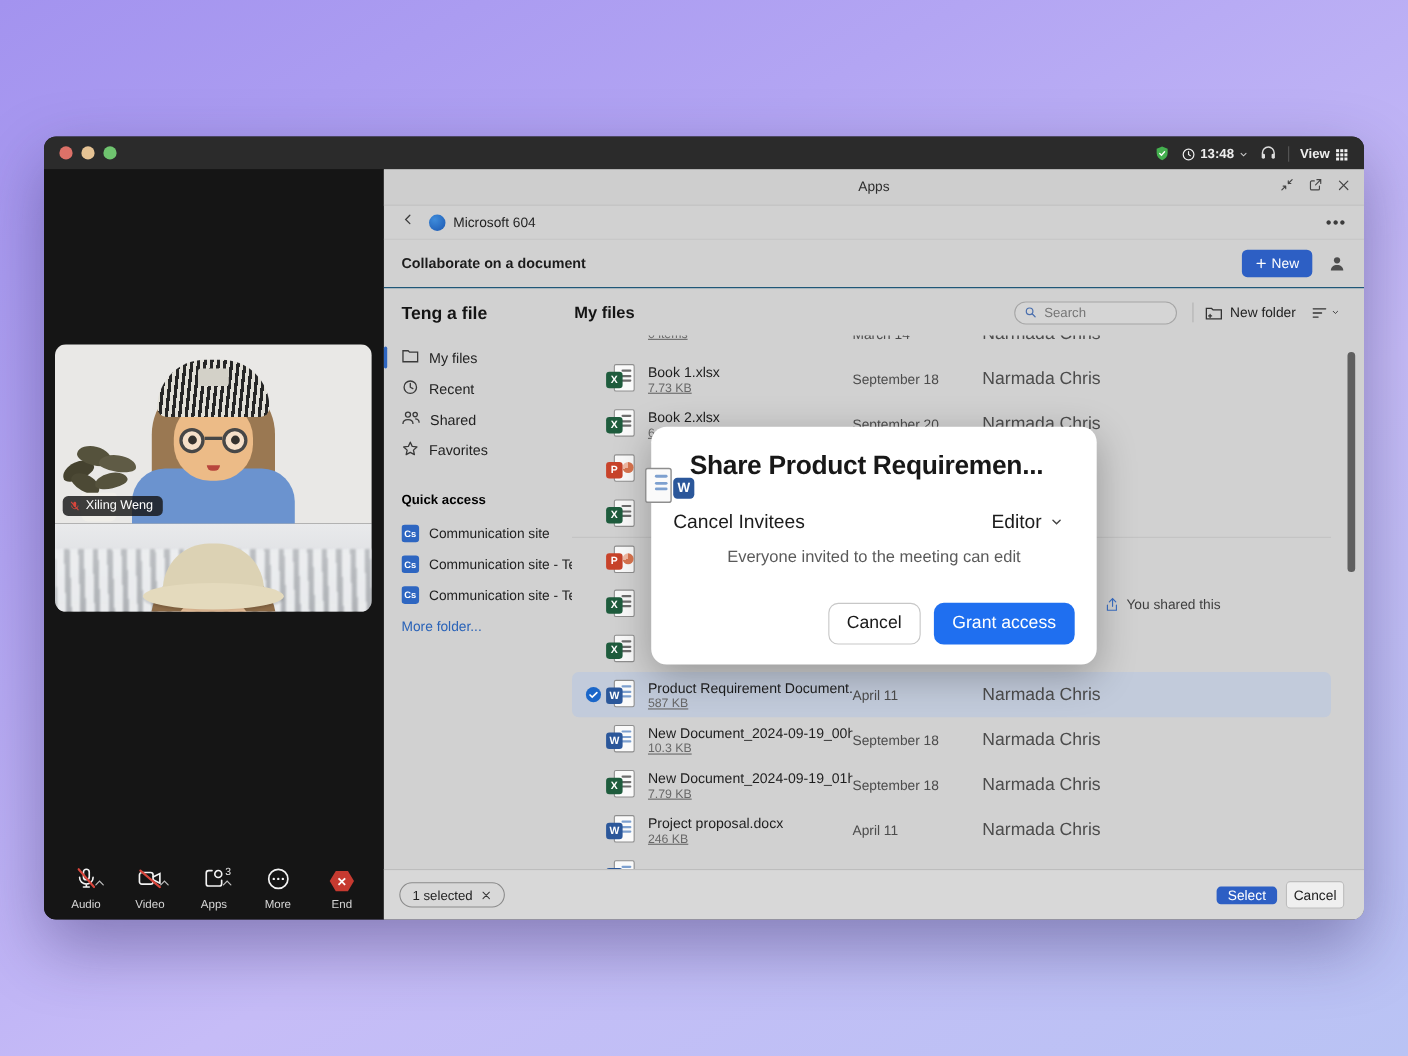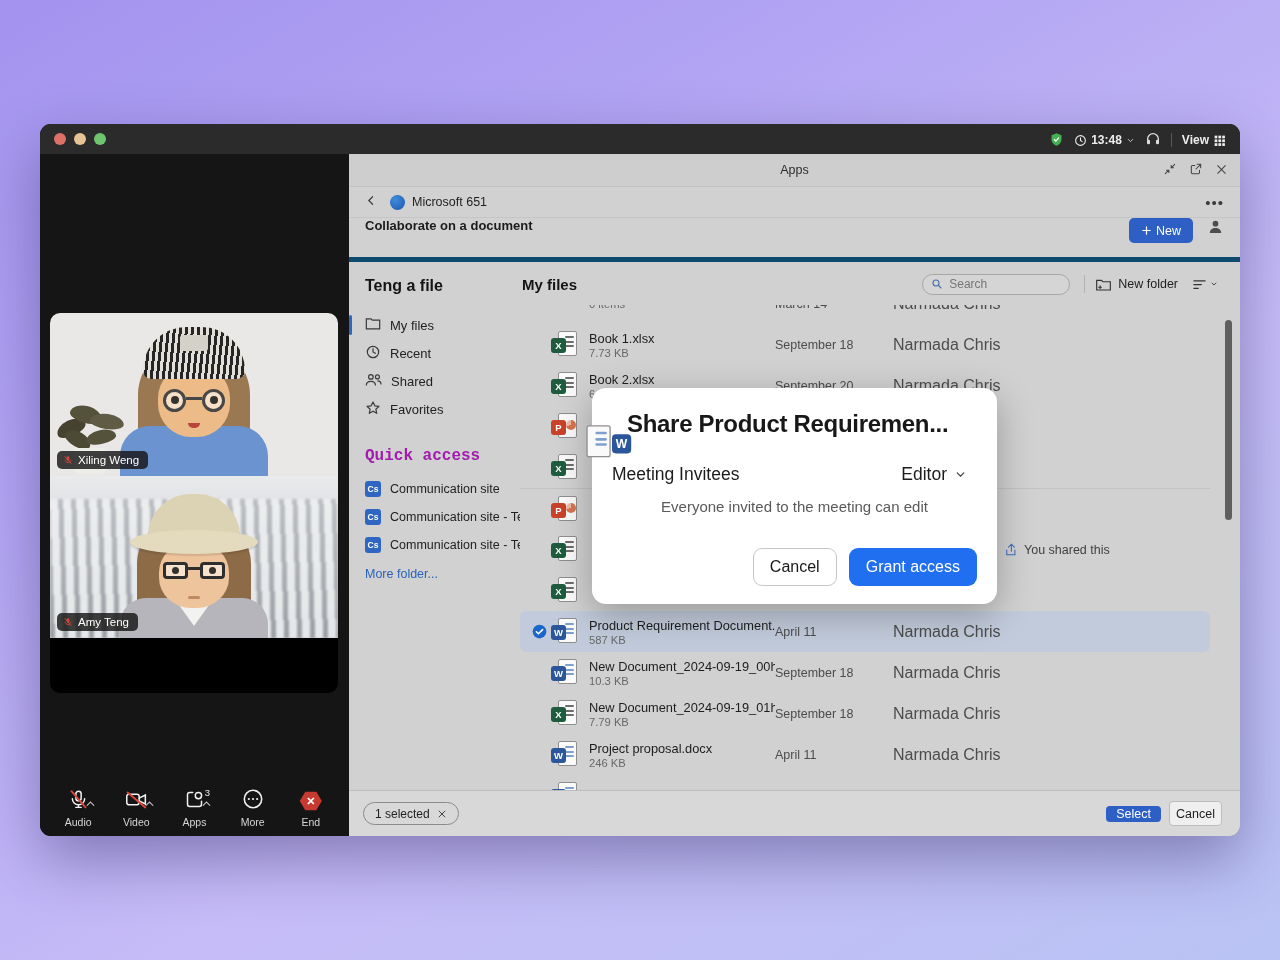--- a/index.html
+++ b/index.html
@@ -18,21 +18,21 @@
   .light { width:12px; height:12px; border-radius:50%; }
   .light.red{ background:#dd7168; } .light.yellow{ background:#e6c394; } .light.green{ background:#6fc46f; }
   .tb-right { margin-left:auto; margin-right:14px; display:flex; align-items:flex-end; gap:10px;
     color:#eee; font-size:12px; font-weight:bold; }
   .tb-right svg { display:block; }
   .tb-sep { width:1px; height:14px; background:#585858; }
   .tb-group { display:flex; align-items:center; gap:4px; }
 
   
   .left-strip { position:absolute; left:0; top:30px; width:309px; bottom:0; background:#151515; }
-  .videos { position:absolute; left:10px; top:159px; width:288px; height:380px;
+  .videos { position:absolute; left:10px; top:159px; width:288px; height:243px;
     border-radius:10px; overflow:hidden; background:#000; }
   .tile { position:relative; width:100%; overflow:hidden; }
   .tile1 { height:163px; background:#e9e8e6; }
   .tile2 { height:162px; background:linear-gradient(#e9eaec 0%,#dcdee1 28%,#c8cbcf 100%); }
   .trees { position:absolute; left:0; right:0; top:14%; bottom:0;
     background:repeating-linear-gradient(88deg, rgba(86,92,99,.30) 0 5px, rgba(236,238,240,.85) 5px 13px),
       linear-gradient(rgba(255,255,255,.25), rgba(120,125,130,.18));
     filter:blur(1px); }
   .nametag { position:absolute; left:7px; bottom:7px; display:flex; align-items:center; gap:5px;
     background:rgba(22,22,22,.82); color:#fff; font-size:11.5px; padding:3px 9px 3px 6px;
@@ -110,36 +110,36 @@
   .apps-panel { position:absolute; left:309px; top:30px; right:0; bottom:0; background:#d1d1d1; color:#222; }
   .ap-header { position:relative; height:33px; background:#cecece; border-bottom:1px solid #c2c2c2;
     display:flex; align-items:center; justify-content:center; }
   .ap-title { font-size:12.5px; color:#2e2e2e; }
   .ap-hicons { position:absolute; right:12px; top:0; height:33px; display:flex; align-items:center; gap:12px; }
   .ap-nav { height:31px; display:flex; align-items:center; border-bottom:1px solid #c6c6c6; padding:0 16px; }
   .m365 { width:15px; height:15px; border-radius:50%;
     background:radial-gradient(circle at 35% 30%, #3f8cdb, #1a56b0); margin:0 7px 0 12px; }
   .ap-navname { font-size:12.5px; color:#1f1f1f; }
   .ap-ellipsis { margin-left:auto; font-size:15px; color:#3c3c3c; letter-spacing:1px; }
-  .ap-toolbar { height:44px; display:flex; align-items:flex-start; padding:0 16px; border-bottom:5px solid #0c4a6e; }
+  .ap-toolbar { height:44px; display:flex; align-items:center; padding:0 16px; border-bottom:1px solid #0c4a6e; }
   .ap-tbtitle { font-size:13px; font-weight:bold; color:#1c1c1c; }
   .btn-new { margin-left:auto; height:25px; padding:0 12px; background:#2d5fc4; color:#fff;
     border:none; border-radius:5px; font-size:12.5px; font-family:inherit; display:flex; align-items:center; gap:4px; }
   .person-btn { margin-left:14px; display:flex; align-items:center; }
 
   .ap-content { position:absolute; left:0; top:109px; right:0; bottom:46px; display:flex; }
 
   
   .sidebar { width:171px; flex:none; padding:14px 0 0 16px; }
   .sb-title { font-size:16px; font-weight:bold; color:#141414; margin-bottom:16px; }
   .sb-item { position:relative; display:flex; align-items:center; gap:9px; height:28px;
     font-size:13px; color:#222; cursor:default; white-space:nowrap; }
   .sb-item.selected::before { content:""; position:absolute; left:-16px; top:4px; width:3px; height:20px;
     background:#2e66c1; border-radius:2px; }
-  .sb-sub { font-size:16px; font-weight:bold; color:#a21caf; margin:24px 0 10px;font-family:Liberation Mono, monospace; }
+  .sb-sub { font-size:12px; font-weight:bold; color:#000000; margin:24px 0 10px; }
   .qa-item { display:flex; align-items:center; gap:9px; height:28px; font-size:12.5px; color:#222;
     white-space:nowrap; overflow:hidden; cursor:default; }
   .qa-tile { flex:none; width:16px; height:16px; border-radius:3px; background:#2e66c1; color:#fff;
     font-size:8.5px; font-weight:bold; display:flex; align-items:center; justify-content:center; }
   .more-places { margin-top:8px; font-size:12.5px; color:#2a63b8; cursor:pointer; }
 
   
   .main { position:relative; flex:1; overflow:hidden; }
   .main-header { height:42px; display:flex; align-items:center; padding:0 22px 0 2px; }
   .mf-heading { font-size:15px; font-weight:bold; color:#141414; }
@@ -154,21 +154,21 @@
 
   .list { position:absolute; left:0; top:42px; right:0; bottom:0; overflow:hidden; padding-right:30px; }
   .row { display:flex; align-items:center; height:41px; padding:0 4px 0 7px; border-radius:6px; }
   .row.partial-top { margin-top:-22px; }
   .row.divider-top { border-top:1px solid #c3c3c3; border-radius:0; }
   .row.selected { background:#c2cbdb; }
   .check-slot { width:24px; flex:none; display:flex; justify-content:center; }
   .icon-slot { width:38px; flex:none; display:flex; }
   .name-col { width:186px; flex:none; overflow:hidden; white-space:nowrap; }
   .fname { font-size:12.8px; color:#1d1d1d; }
-  .fsize { font-size:11.2px; color:#686868; margin-top:1px; }
+  .fsize { font-size:11.2px; color:#686868; margin-top:1px;text-decoration:underline; }
   .date-col { width:118px; flex:none; font-size:12.5px; color:#4c4c4c; }
   .owner-col { width:112px; flex:none; font-size:16px; color:#4c4c4c; }
   .shared-col { flex:1; display:flex; align-items:center; gap:5px; font-size:12.5px; color:#3f3f3f; }
 
   
   .ficon { position:relative; width:27px; height:29px; flex:none; }
   .ficon .sheet { position:absolute; right:1px; top:1px; width:19px; height:25px; background:#fafafa;
     border:1.4px solid #8e8e8e; border-radius:2px; padding:4px 2px 2px 6px;
     display:flex; flex-direction:column; gap:2.5px; }
   .ficon .sheet i { display:block; height:2px; border-radius:1px; }
@@ -414,21 +414,21 @@
           <span><svg width="13" height="13" viewBox="0 0 24 24" stroke="#454545" stroke-width="2" stroke-linecap="round">
                 <path d="M5 5l14 14M19 5L5 19"></path>
               </svg></span>
         </span>
       </div>
       <div class="ap-nav">
         <span><svg width="13" height="13" viewBox="0 0 24 24" stroke="#3c3c3c" stroke-width="2.2" fill="none" stroke-linecap="round">
               <path d="M14 5l-7 7 7 7"></path>
             </svg></span>
         <span class="m365"></span>
-        <span class="ap-navname">Microsoft 651</span>
+        <span class="ap-navname">Microsoft 604</span>
         <span class="ap-ellipsis">•••</span>
       </div>
       <div class="ap-toolbar">
         <span class="ap-tbtitle">Collaborate on a document</span>
         <button class="btn-new">
           <svg width="11" height="11" viewBox="0 0 24 24" stroke="#fff" stroke-width="2.6" stroke-linecap="round">
               <path d="M12 4v16M4 12h16"></path>
             </svg>
           <span>New</span>
         </button>
@@ -791,21 +791,21 @@
         <span class="mficon">
           <span class="ficon word"><span class="sheet">
                 <i class="l1"></i>
                 <i class="l2"></i>
                 <i class="l3"></i>
               </span><span class="badge">W</span></span>
         </span>
         <span class="modal-title">Share Product Requiremen...</span>
       </div>
       <div class="modal-mid">
-        <span class="modal-audience">Meeting Invitees</span>
+        <span class="modal-audience">Cancel Invitees</span>
         <span class="modal-perm">
           <span>Editor</span>
           <svg width="13" height="13" viewBox="0 0 24 24" stroke="#444" stroke-width="2.4" fill="none" stroke-linecap="round">
               <path d="M6 9l6 6 6-6"></path>
             </svg>
         </span>
       </div>
       <div class="modal-desc">Everyone invited to the meeting can edit</div>
       <div class="modal-actions">
         <button class="btn-mcancel">Cancel</button>

